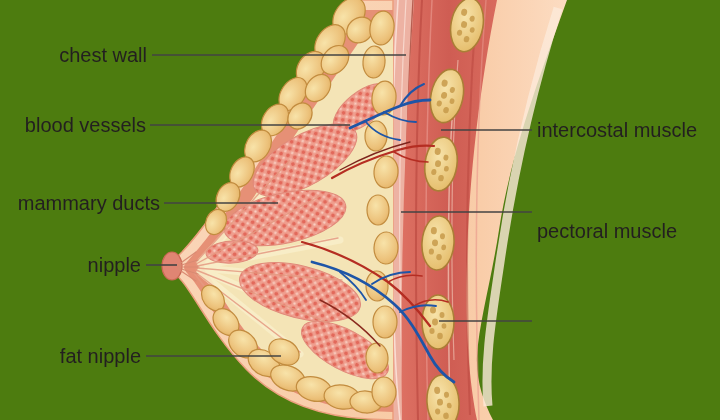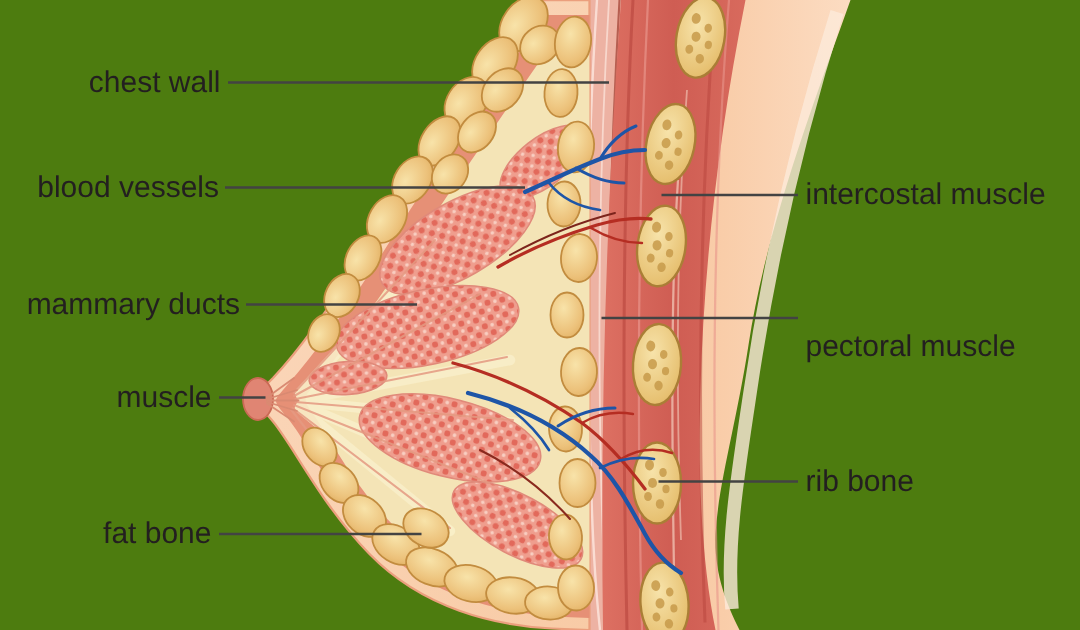--- a/index.html
+++ b/index.html
@@ -225,18 +225,17 @@
       <line x1="146" y1="356" x2="281" y2="356"></line>
       <line x1="441" y1="130" x2="532" y2="130"></line>
       <line x1="401" y1="212" x2="532" y2="212"></line>
       <line x1="439" y1="321" x2="532" y2="321"></line>
     </g>
   </svg>
 
   <div class="lbl left" id="lbl-chest-wall">chest wall</div>
   <div class="lbl left" id="lbl-mammary-ducts">mammary ducts</div>
   <div class="lbl left" id="lbl-blood-vessels">blood vessels</div>
-  <div class="lbl left" id="lbl-nipple">muscle</div>
-  <div class="lbl left" id="lbl-fat-cells">fat bone</div>
+  <div class="lbl left" id="lbl-nipple">nipple</div>
+  <div class="lbl left" id="lbl-fat-cells">fat nipple</div>
   <div class="lbl right" id="lbl-intercostal-muscle">intercostal muscle</div>
   <div class="lbl right" id="lbl-pectoral-muscle">pectoral muscle</div>
-  <div class="lbl right" id="lbl-rib-bone">rib bone</div>
 </div>
 
 </body></html>

